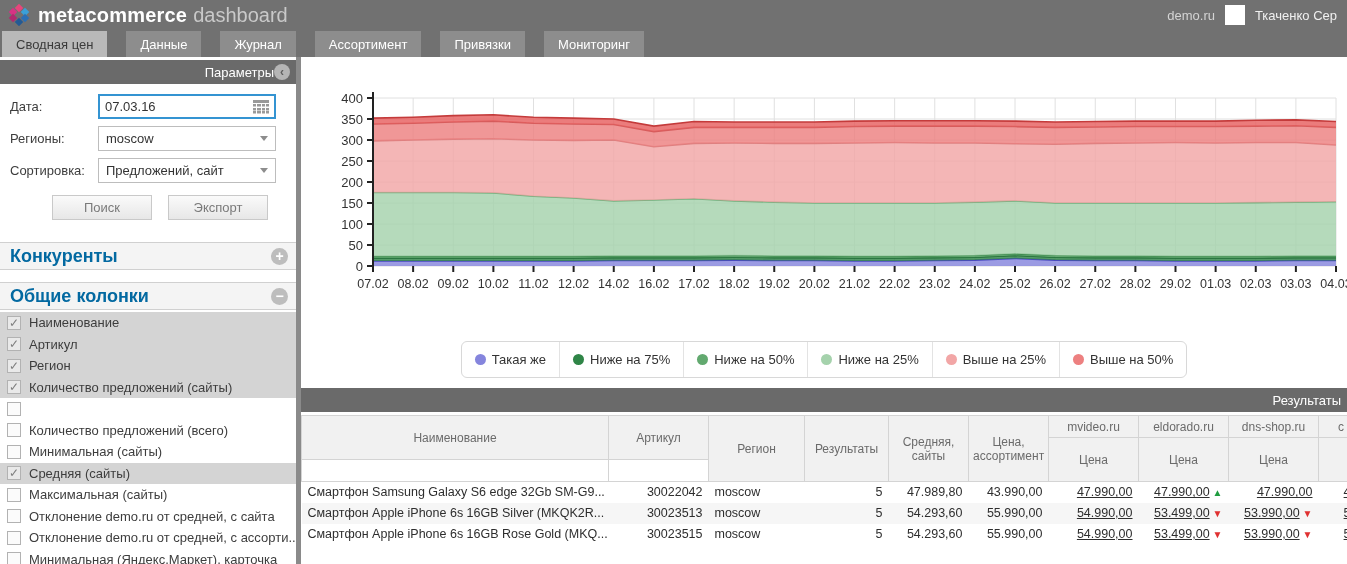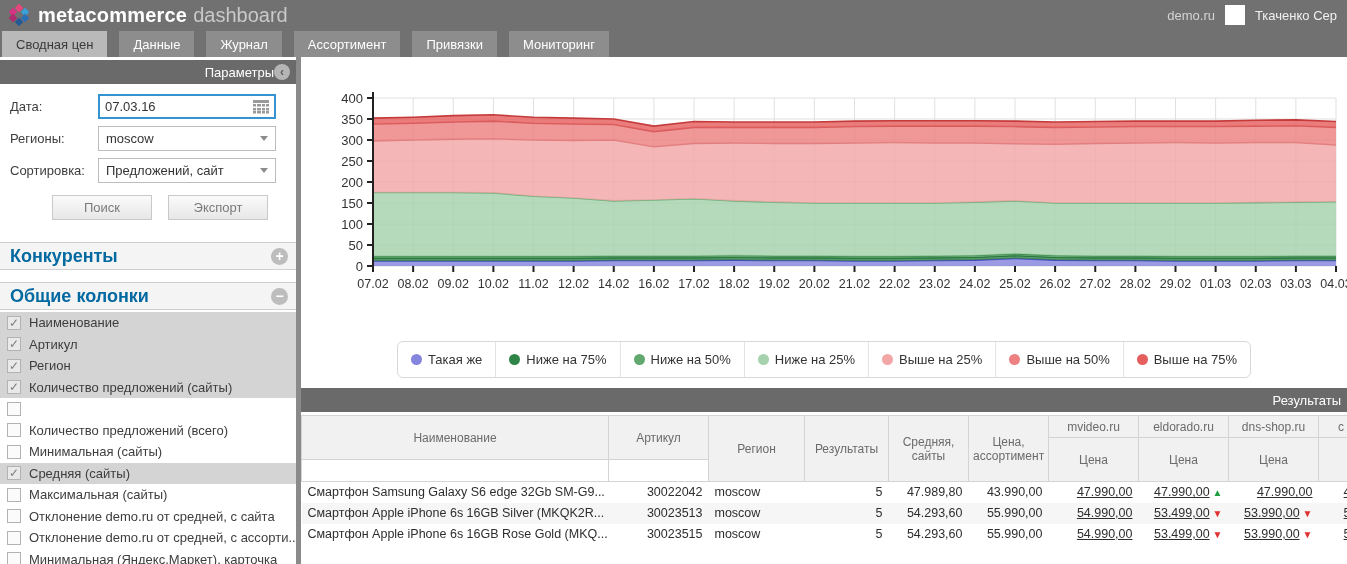--- a/index.html
+++ b/index.html
@@ -10,21 +10,21 @@
   .brand { display:flex; align-items:center; gap:8px; }
   .brand-name { font-size:20px; font-weight:bold; color:#fff; letter-spacing:0.2px; }
   .brand-sub  { font-size:20px; color:#c9c9c9; font-weight:normal; margin-left:-2px; }
   .userarea { display:flex; align-items:center; gap:10px; white-space:nowrap; }
   .domain-label { color:#d4d4d4; font-size:13px; }
   .avatar { width:20px; height:20px; background:#fff; flex:0 0 auto; }
   .user-name { color:#f0f0f0; font-size:13px; }
 
   .tabbar { height:27px; background:#717171; display:flex; align-items:flex-end; padding-left:2px; }
   .tab { height:26px; display:flex; align-items:center; padding:0 14px; font-size:13px;
-         background:#8d8d8d; color:#fff; margin-right:12px; cursor:pointer; }
+         background:#8d8d8d; color:#fff; margin-right:19px; cursor:pointer; }
   .tab.active { background:#b9b9b9; color:#3b3b3b; }
 
   .content { display:flex; height:507px; }
   .sidebar { width:296px; flex:0 0 auto; background:#fff; padding-top:3px; overflow:hidden; }
   .v-divider { width:5px; background:#8a8a8a; flex:0 0 auto; }
   .main { flex:1; overflow:hidden; padding-top:3px; }
 
   .panel-header { height:24px; background:#6a6a6a; color:#fff; font-size:13px;
                   display:flex; align-items:center; justify-content:flex-end;
                   padding:0 6px 0 8px; }
@@ -363,24 +363,20 @@
             <span>Ниже на 25%</span>
           </div>
           <div class="legend-item">
             <span class="dot" style="background: rgb(242, 166, 166);"></span>
             <span>Выше на 25%</span>
           </div>
           <div class="legend-item">
             <span class="dot" style="background: rgb(237, 128, 128);"></span>
             <span>Выше на 50%</span>
           </div>
-          <div class="legend-item">
-            <span class="dot" style="background: rgb(230, 95, 95);"></span>
-            <span>Выше на 75%</span>
-          </div>
         </div>
     </div>
     <div class="panel-header">
       <span>Результаты</span>
     </div>
     <div class="table-wrap">
       <table>
         <thead>
           <tr>
             <th rowspan="2" class="c-name">Наименование</th>

